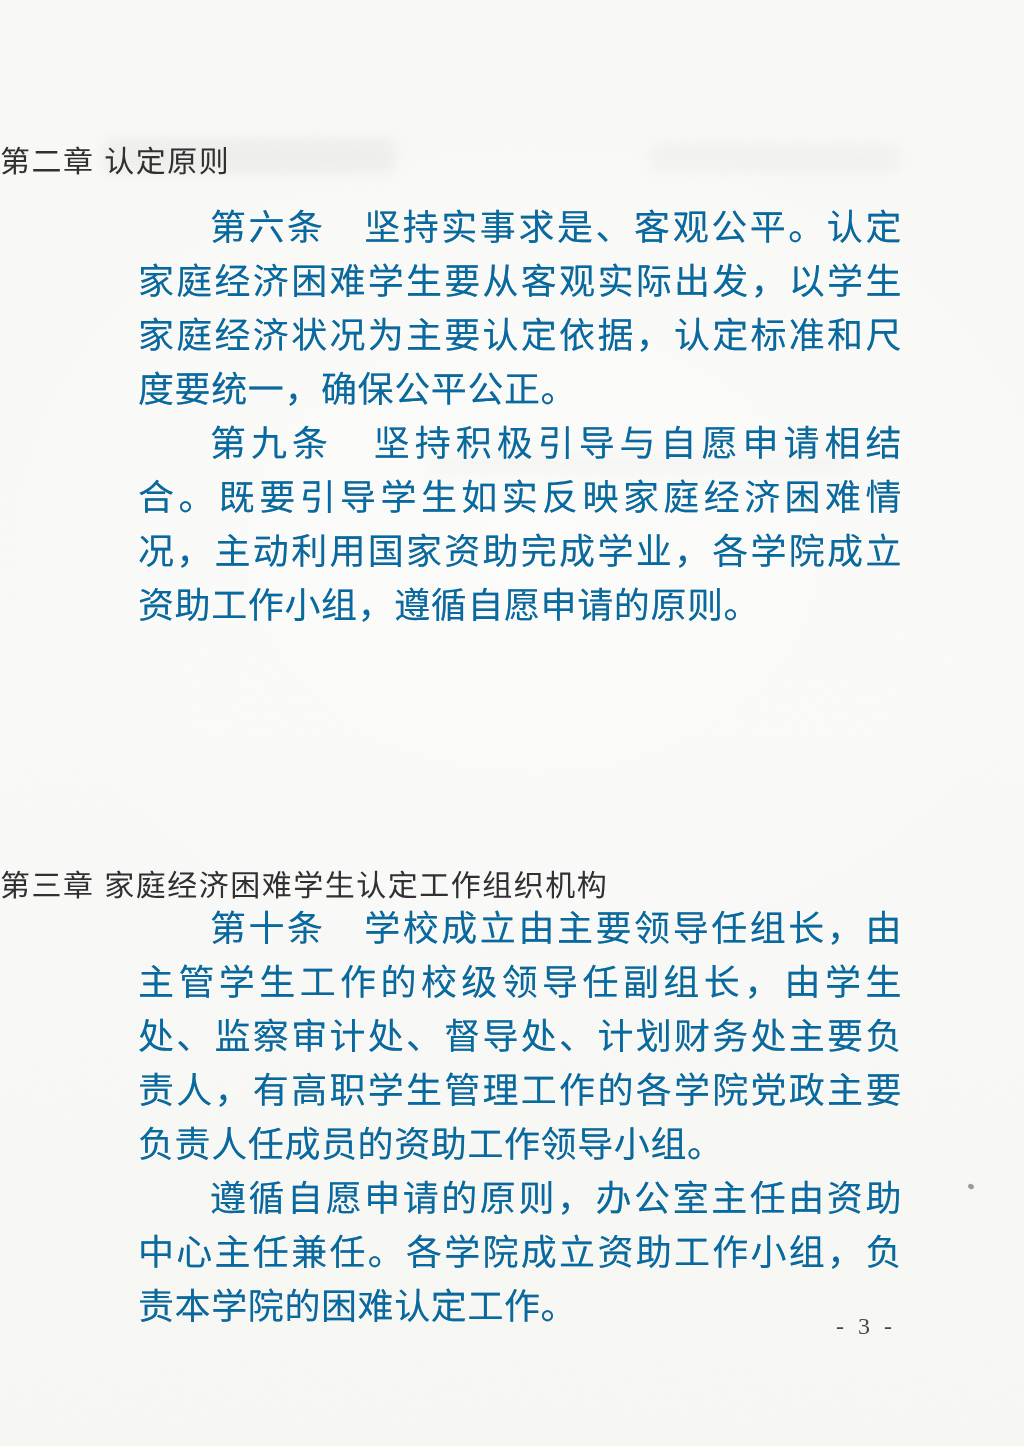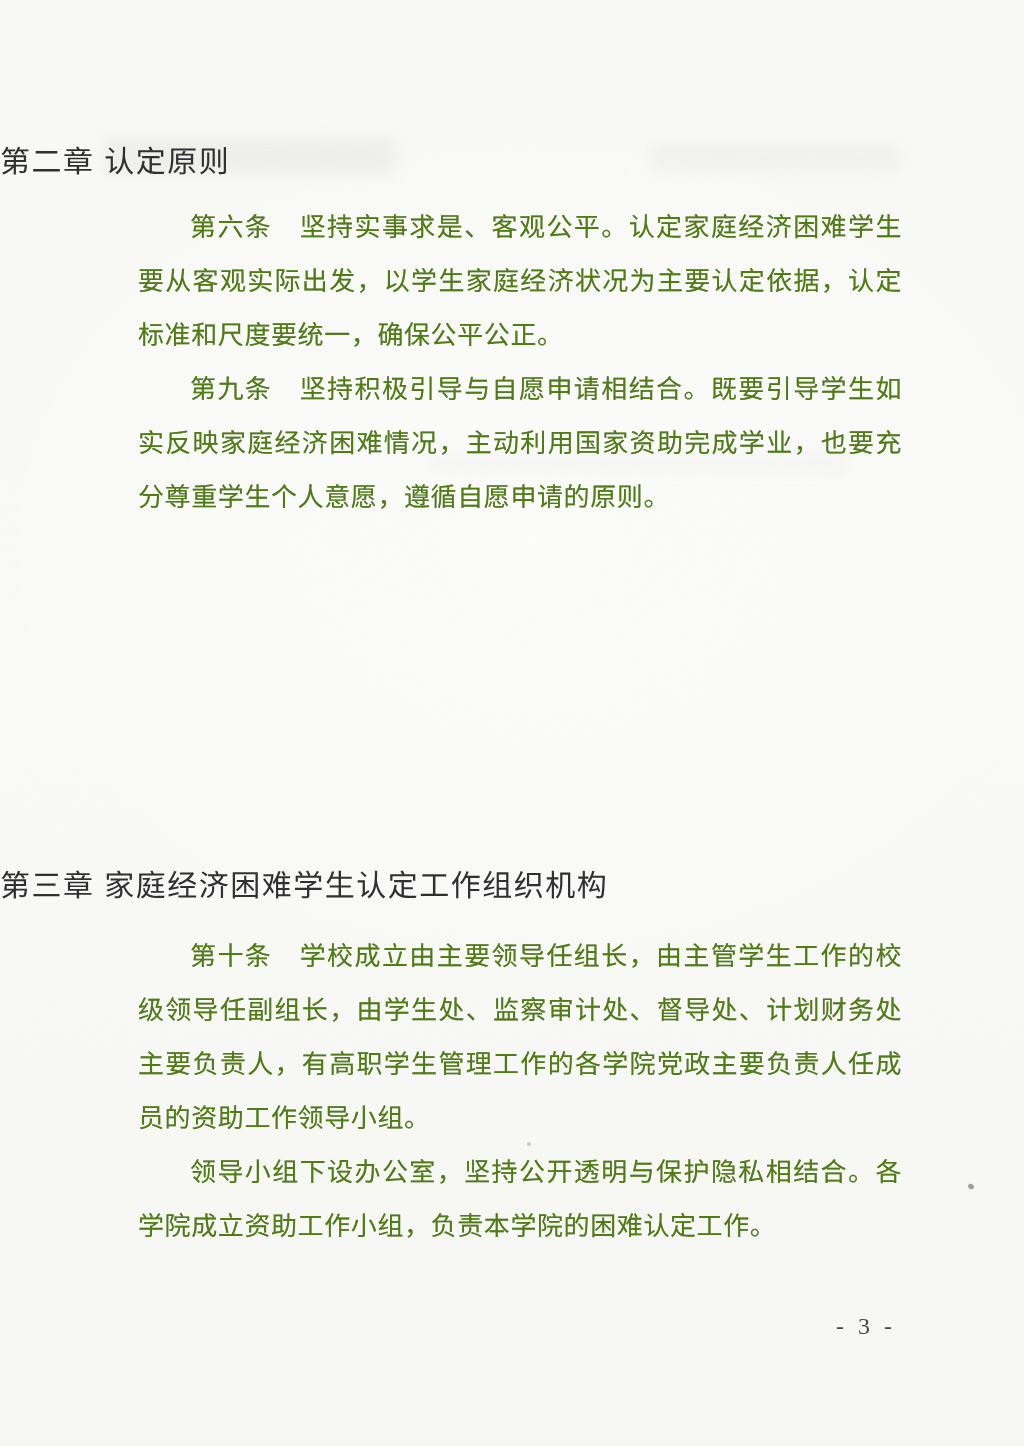--- a/index.html
+++ b/index.html
@@ -33,24 +33,24 @@
     color: #2e2e30;
     margin: 0;
   }
   .text-block {
     position: absolute;
     left: 138px;
     width: 764px;
   }
   .para {
     margin: 0;
-    font-size: 26px;
+    font-size: 36px;
     line-height: 54px;
     letter-spacing: 0.6px;
-    color: #4d7c0f;
+    color: #0369a1;
     text-align: justify;
     text-justify: inter-character;
     text-indent: 2em;
     text-shadow: 0 0 0.5px rgba(70,70,75,0.45);
   }
   .page-number {
     position: absolute;
     top: 1313px;
     right: 128px;
     font-size: 24px;
@@ -107,28 +107,28 @@
   <div class="artifact ghost-band-left"></div>
   <div class="artifact ghost-band-right"></div>
   <div class="artifact ghost-band-mid"></div>
   <div class="artifact speck-1"></div>
   <div class="artifact speck-2"></div>
 
   <h1 class="chapter-title" style="top: 137px;">第二章 认定原则</h1>
 
   <div class="text-block" style="top: 201px;">
     <p class="para">第六条　坚持实事求是、客观公平。认定家庭经济困难学生要从客观实际出发，以学生家庭经济状况为主要认定依据，认定标准和尺度要统一，确保公平公正。</p>
-    <p class="para">第九条　坚持积极引导与自愿申请相结合。既要引导学生如实反映家庭经济困难情况，主动利用国家资助完成学业，也要充分尊重学生个人意愿，遵循自愿申请的原则。</p>
+    <p class="para">第九条　坚持积极引导与自愿申请相结合。既要引导学生如实反映家庭经济困难情况，主动利用国家资助完成学业，各学院成立资助工作小组，遵循自愿申请的原则。</p>
   </div>
 
   <h1 class="chapter-title" style="top: 861px;">第三章 家庭经济困难学生认定工作组织机构</h1>
 
-  <div class="text-block" style="top: 930px;">
+  <div class="text-block" style="top: 902px;">
     <p class="para">第十条　学校成立由主要领导任组长，由主管学生工作的校级领导任副组长，由学生处、监察审计处、督导处、计划财务处主要负责人，有高职学生管理工作的各学院党政主要负责人任成员的资助工作领导小组。</p>
-    <p class="para">领导小组下设办公室，坚持公开透明与保护隐私相结合。各学院成立资助工作小组，负责本学院的困难认定工作。</p>
+    <p class="para">遵循自愿申请的原则，办公室主任由资助中心主任兼任。各学院成立资助工作小组，负责本学院的困难认定工作。</p>
   </div>
 
   <div class="page-number">- 3 -</div>
 
   <svg class="noise" xmlns="http://www.w3.org/2000/svg">
     <filter id="grain">
       <feTurbulence type="fractalNoise" baseFrequency="0.9" numOctaves="2" stitchTiles="stitch"></feTurbulence>
       <feColorMatrix type="saturate" values="0"></feColorMatrix>
     </filter>
     <rect width="100%" height="100%" filter="url(#grain)"></rect>

